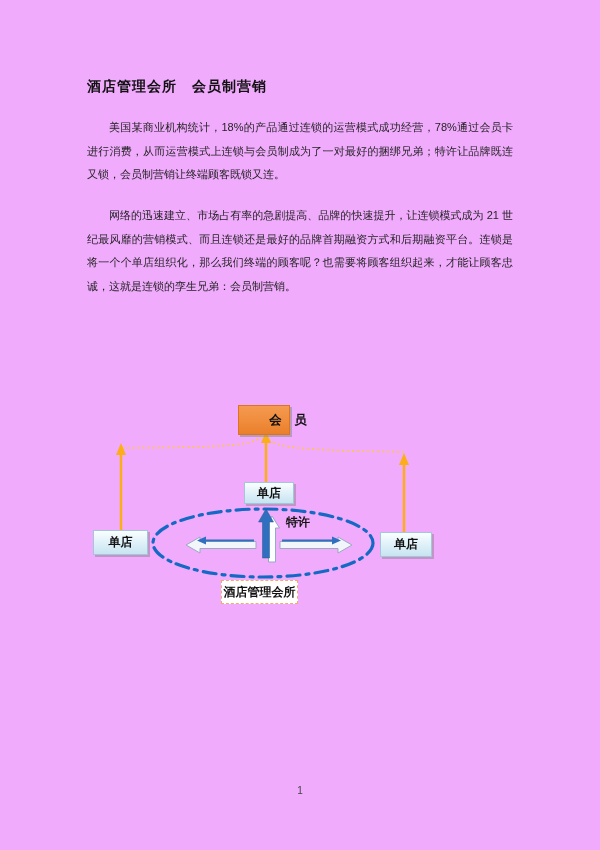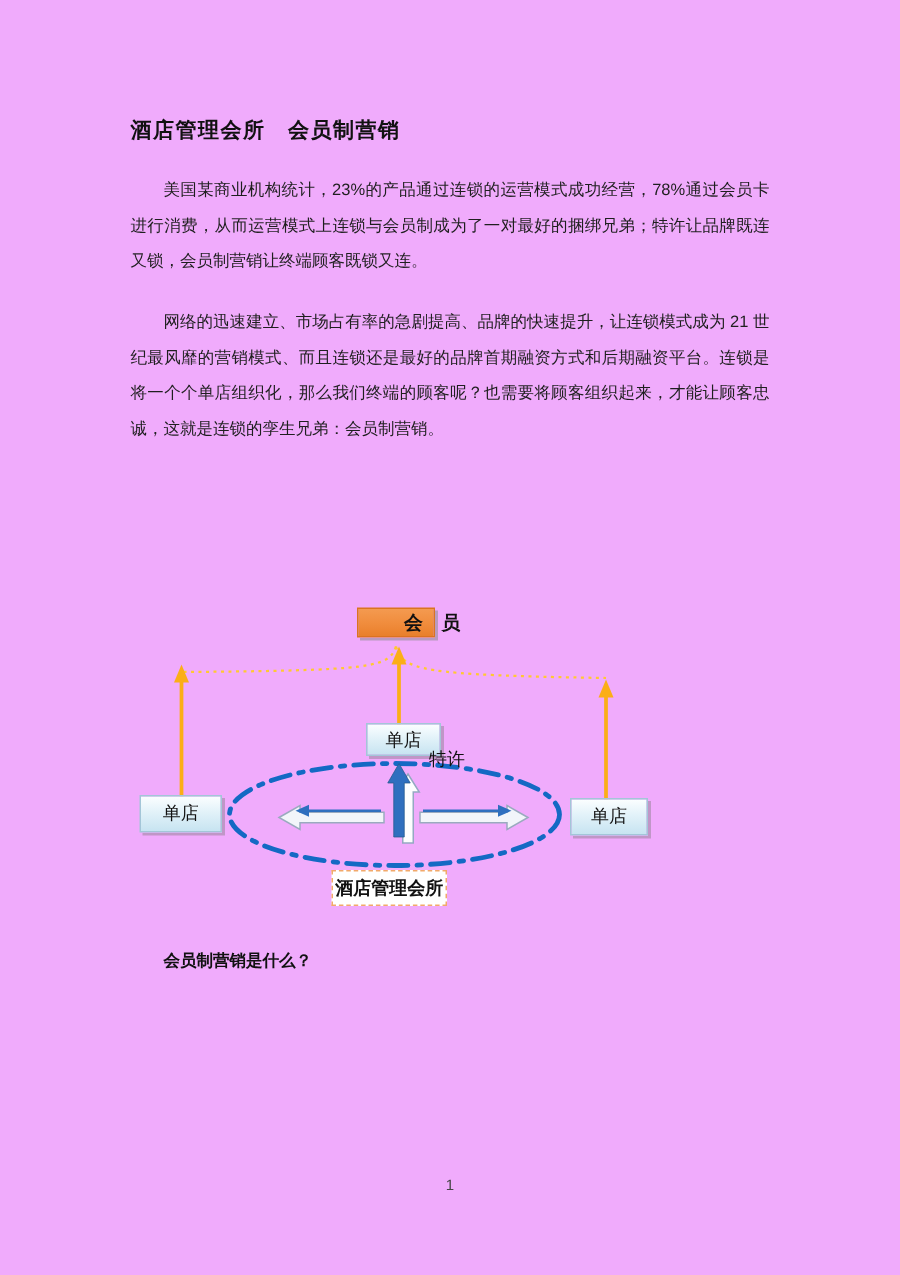--- a/index.html
+++ b/index.html
@@ -27,52 +27,52 @@
     padding-left:22px; font-size:11px; font-weight:bold; color:#111;
   }
   .page-number {
     position:absolute; left:0; top:785px; width:600px;
     text-align:center; font-size:10px; color:#444;
   }
   .diagram { position:absolute; left:0; top:398px; width:600px; height:235px; }
   .diagram svg { position:absolute; left:0; top:0; }
   .node {
     position:absolute; display:flex; align-items:center; justify-content:center;
-    font-size:12px; font-weight:400; color:#111; white-space:nowrap;
+    font-size:12px; font-weight:700; color:#111; white-space:nowrap;
   }
   .member-box {
-    left:238px; top:7px; width:52px; height:20px;
+    left:238px; top:7px; width:52px; height:30px;
     background:linear-gradient(180deg,#F49A50 0%,#F08C3C 55%,#E97F2B 100%);
     border:1px solid #DA7420; box-shadow:2px 2px 0 rgba(140,140,140,0.55);
     font-size:12.5px; font-weight:bold;padding-left:48px;
   }
   .store-box {
     background:linear-gradient(180deg,#FBFEFF 0%,#E2F2F9 45%,#C7E4F1 100%);
     border:1px solid #A3C6D8; box-shadow:2px 2px 0 rgba(120,120,120,0.4);
   }
   .store-top  { left:244px; top:84px;  width:50px; height:22px; }
   .store-left { left:93px;  top:132px; width:55px; height:25px; }
   .store-right{ left:380px; top:134px; width:52px; height:25px; }
   .brand-box {
     left:221px; top:182px; width:77px; height:24px;
     background:#ffffff; border:1.5px dashed #F2A96A; font-weight:600;
   }
   .franchise-label {
-    position:absolute; left:286px; top:100px; font-size:12px;
-    font-weight:400; color:#111; white-space:nowrap;
+    position:absolute; left:286px; top:116px; font-size:12px;
+    font-weight:700; color:#111; white-space:nowrap;
   }
 </style>
 </head>
 <body>
 
 <div class="page">
 
   <div class="doc-title">酒店管理会所　会员制营销</div>
 
-  <div class="para p1">美国某商业机构统计，23%的产品通过连锁的运营模式成功经营，78%通过会员卡进行消费，从而运营模式上连锁与会员制成为了一对最好的捆绑兄弟；特许让品牌既连又锁，会员制营销让终端顾客既锁又连。</div>
+  <div class="para p1">美国某商业机构统计，18%的产品通过连锁的运营模式成功经营，78%通过会员卡进行消费，从而运营模式上连锁与会员制成为了一对最好的捆绑兄弟；特许让品牌既连又锁，会员制营销让终端顾客既锁又连。</div>
   <div class="para p2">网络的迅速建立、市场占有率的急剧提高、品牌的快速提升，让连锁模式成为 21 世纪最风靡的营销模式、而且连锁还是最好的品牌首期融资方式和后期融资平台。连锁是将一个个单店组织化，那么我们终端的顾客呢？也需要将顾客组织起来，才能让顾客忠诚，这就是连锁的孪生兄弟：会员制营销。</div>
 
   <div class="diagram">
     <svg width="600" height="235" viewBox="0 0 600 235">
 
       <path d="M264,33 C259,47 250,49 121,50" fill="none" stroke="#FFC930" stroke-width="1.5" stroke-dasharray="2 3"></path>
       <path d="M264,33 C269,49 280,52 404,54" fill="none" stroke="#FFC930" stroke-width="1.5" stroke-dasharray="2 3"></path>
 
       <line x1="121" y1="56" x2="121" y2="133" stroke="#FBAE17" stroke-width="2.5"></line>
       <polygon points="121,45 116,57 126,57" fill="#FBAE17"></polygon>
@@ -96,16 +96,15 @@
     </svg>
 
     <div class="node member-box">会　员</div>
     <div class="node store-box store-top">单店</div>
     <div class="node store-box store-left">单店</div>
     <div class="node store-box store-right">单店</div>
     <div class="franchise-label">特许</div>
     <div class="node brand-box">酒店管理会所</div>
   </div>
 
-  <div class="sub-heading">会员制营销是什么？</div>
 
   <div class="page-number">1</div>
 </div>
 
 </body></html>

